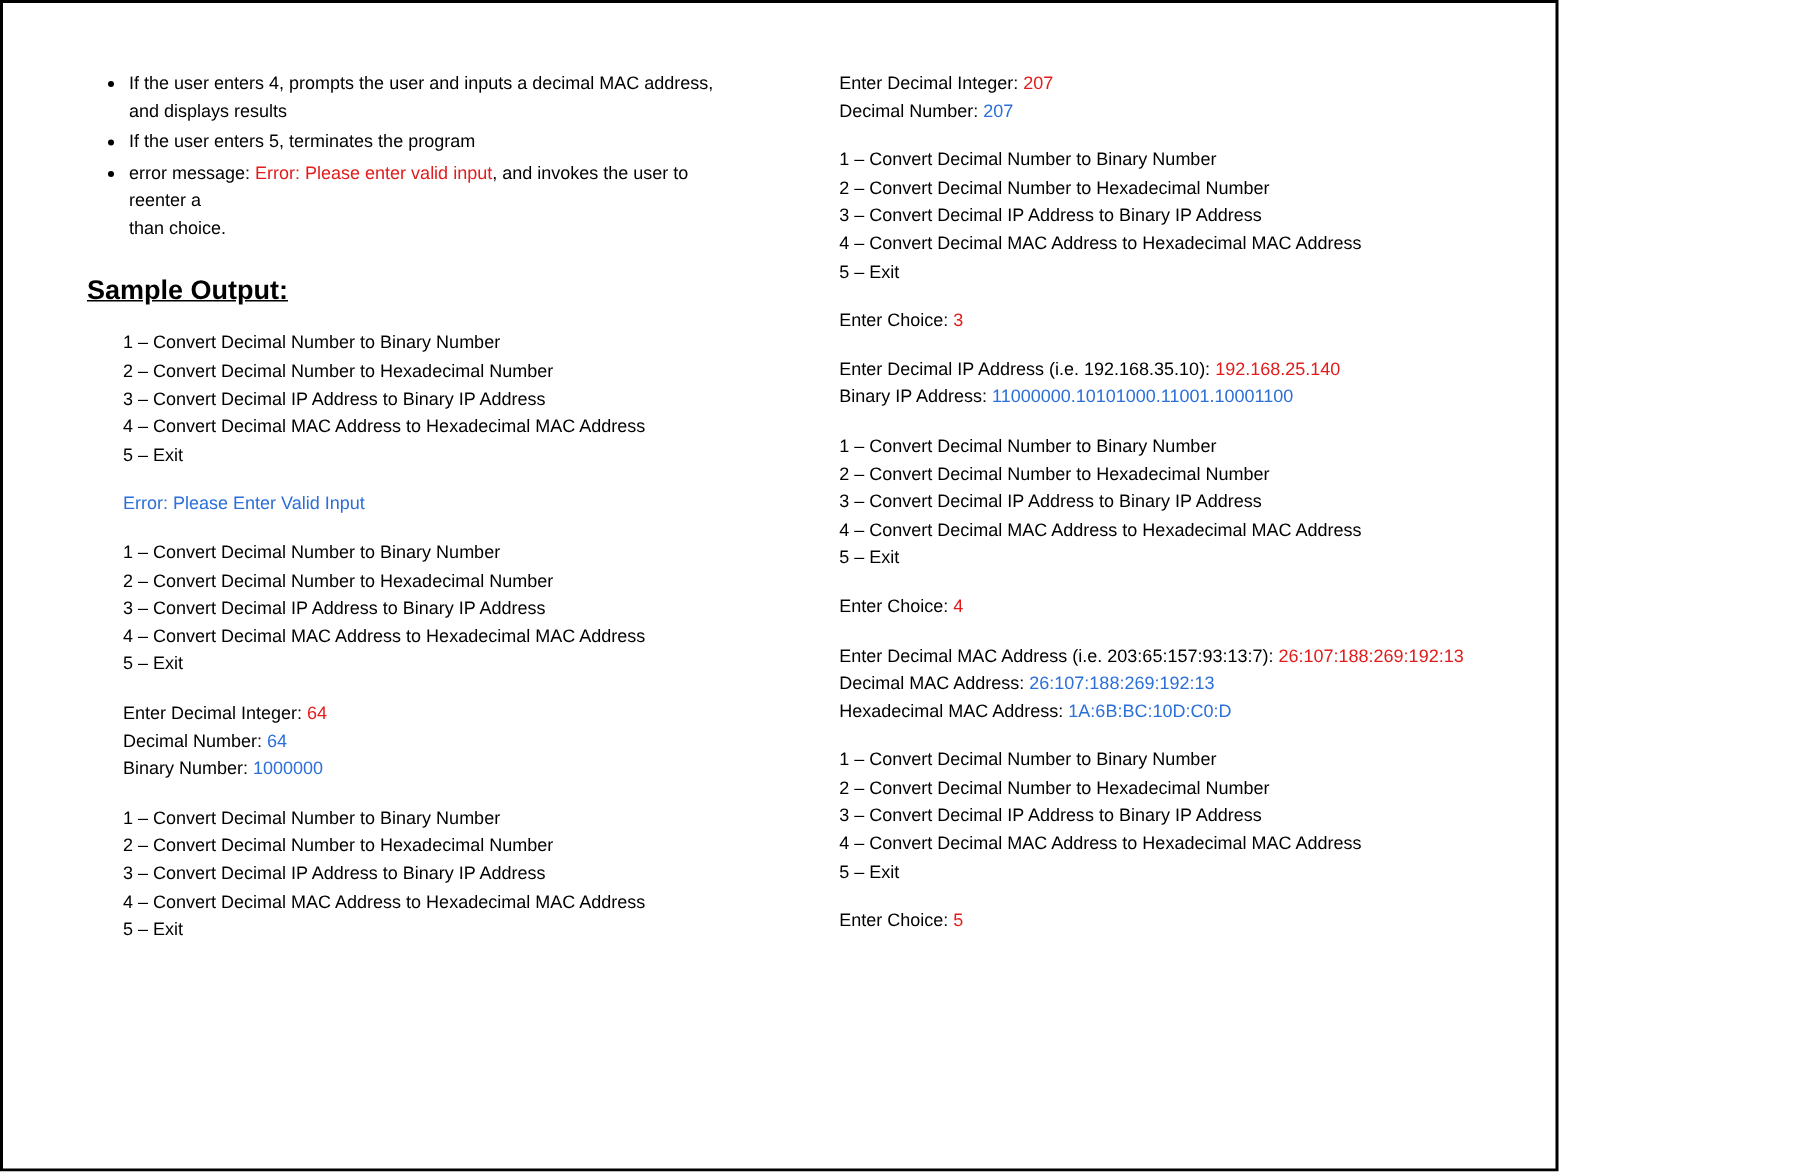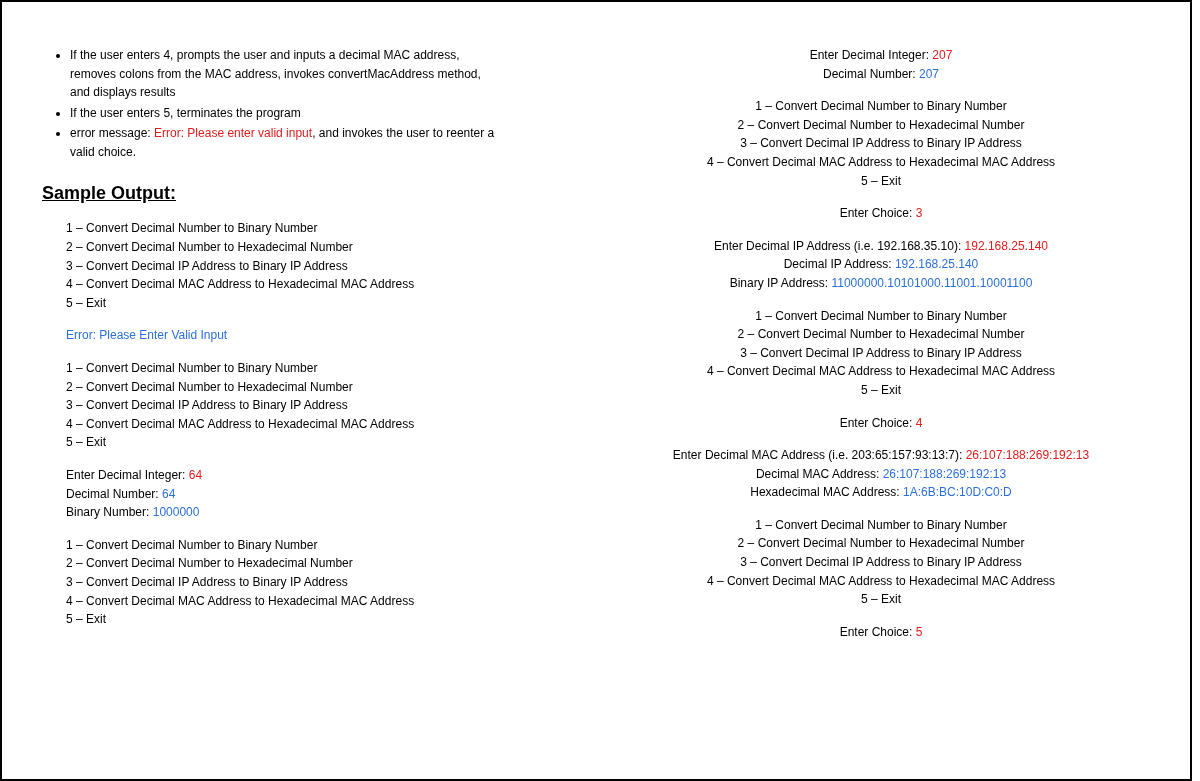--- a/index.html
+++ b/index.html
@@ -3,24 +3,24 @@
 <meta charset="utf-8">
 <style>
   html, body {
     margin: 0;
     padding: 0;
     font-family: Arial, Helvetica, sans-serif;
     background: #fff;
   }
   .page {
     box-sizing: border-box;
-    width: 1192px;
+    width: 1039px;
     height: 781px;
     border: 2px solid #000;
-    padding: 44px 56px 20px 40px;
+    padding: 44px 56px 20px 56px;
     display: flex;
     font-size: 12px;
     line-height: 1.55;
     color: #000;
   }
   .col {
     flex: 1;
   }
   .col-left { padding-right: 40px; }
   .col-right { padding-left: 40px; }
@@ -29,46 +29,45 @@
     padding-left: 28px;
   }
   ul.bullets li { margin-bottom: 2px; }
   .heading {
     font-weight: bold;
     text-decoration: underline;
     margin: 10px 0 12px 0;
     font-size: 18px;
   }
   .block { margin-bottom: 14px; padding-left: 24px;}
-  .col-right .block { padding-left: 0; text-align: center;}
+  .col-right .block { padding-left: 0;}
   .red { color: #e21b1b; }
   .blue { color: #2b6fd9; }
   .line { display:block; }
 </style>
 </head>
 <body>
 
 <div class="page">
 
   <div class="col col-left">
 
     <ul class="bullets">
       <li>
         <span class="line">If the user enters 4, prompts the user and inputs a decimal MAC address,</span>
-        <span class="line">removes colons from the MAC address, invokes convertMacAddress method,</span>
         <span class="line">and displays results</span>
       </li>
       <li>
         <span>If the user enters 5, terminates the program</span>
       </li>
       <li>
         <span class="line">
           <span>error message: </span><span class="red">Error: Please enter valid input</span><span>, and invokes the user to reenter a</span>
         </span>
-        <span class="line">valid choice.</span>
+        <span class="line">than choice.</span>
       </li>
     </ul>
 
     <div class="heading">Sample Output:</div>
 
     <div class="block">
       <span class="line">1 – Convert Decimal Number to Binary Number</span>
       <span class="line">2 – Convert Decimal Number to Hexadecimal Number</span>
       <span class="line">3 – Convert Decimal IP Address to Binary IP Address</span>
       <span class="line">4 – Convert Decimal MAC Address to Hexadecimal MAC Address</span>
@@ -120,21 +119,20 @@
       <span class="line">4 – Convert Decimal MAC Address to Hexadecimal MAC Address</span>
       <span class="line">5 – Exit</span>
     </div>
 
     <div class="block">
       <span>Enter Choice: </span><span class="red">3</span>
     </div>
 
     <div class="block">
       <span class="line"><span>Enter Decimal IP Address (i.e. 192.168.35.10): </span><span class="red">192.168.25.140</span></span>
-      <span class="line"><span>Decimal IP Address: </span><span class="blue">192.168.25.140</span></span>
       <span class="line"><span>Binary IP Address: </span><span class="blue">11000000.10101000.11001.10001100</span></span>
     </div>
 
     <div class="block">
       <span class="line">1 – Convert Decimal Number to Binary Number</span>
       <span class="line">2 – Convert Decimal Number to Hexadecimal Number</span>
       <span class="line">3 – Convert Decimal IP Address to Binary IP Address</span>
       <span class="line">4 – Convert Decimal MAC Address to Hexadecimal MAC Address</span>
       <span class="line">5 – Exit</span>
     </div>

